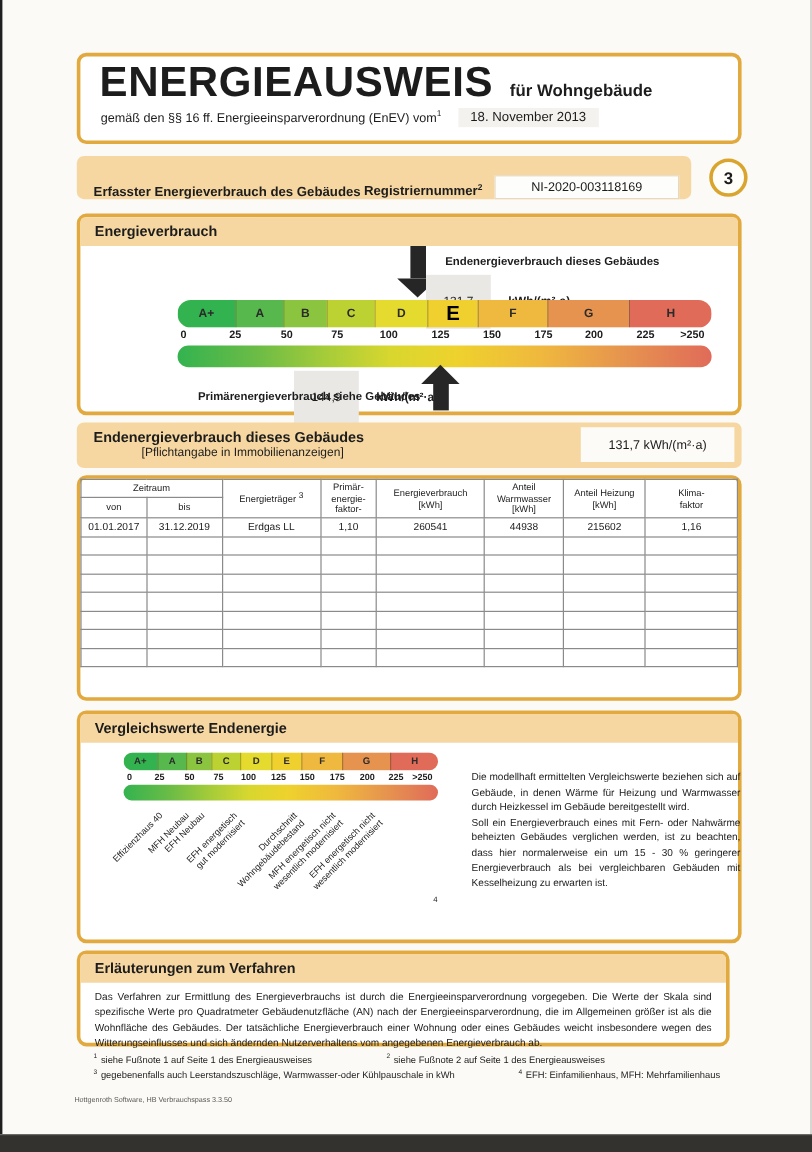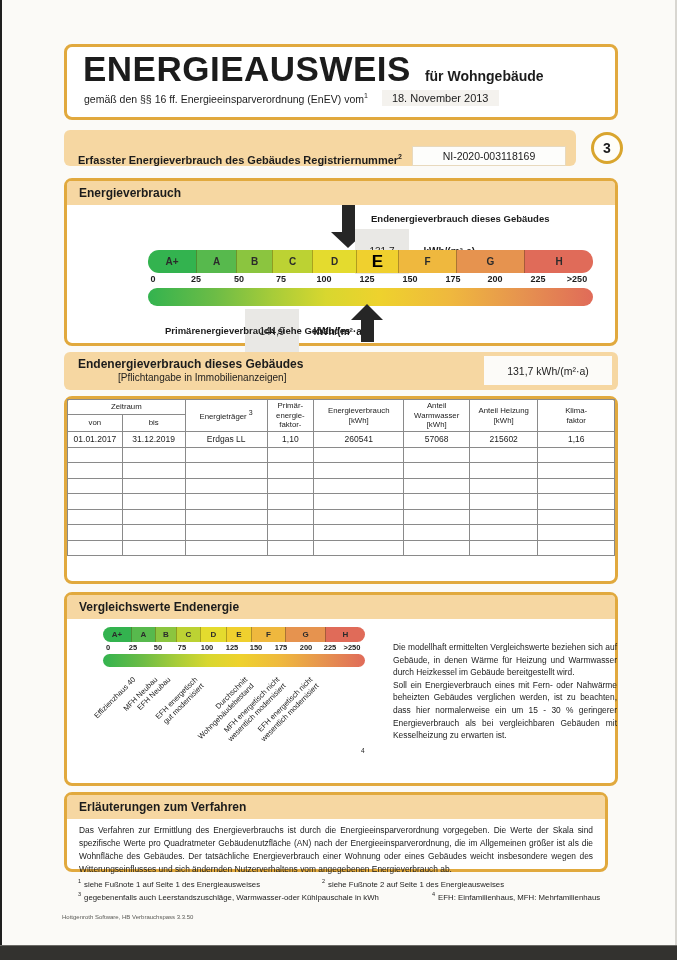--- a/index.html
+++ b/index.html
@@ -208,21 +208,21 @@
           <th>bis</th>
         </tr>
       </thead>
       <tbody>
           <tr>
             <td>01.01.2017</td>
             <td>31.12.2019</td>
             <td>Erdgas LL</td>
             <td>1,10</td>
             <td>260541</td>
-            <td>57068</td>
+            <td>44938</td>
             <td>215602</td>
             <td>1,16</td>
           </tr>
           <tr>
             <td>&nbsp;</td>
             <td>&nbsp;</td>
             <td>&nbsp;</td>
             <td>&nbsp;</td>
             <td>&nbsp;</td>
             <td>&nbsp;</td>

